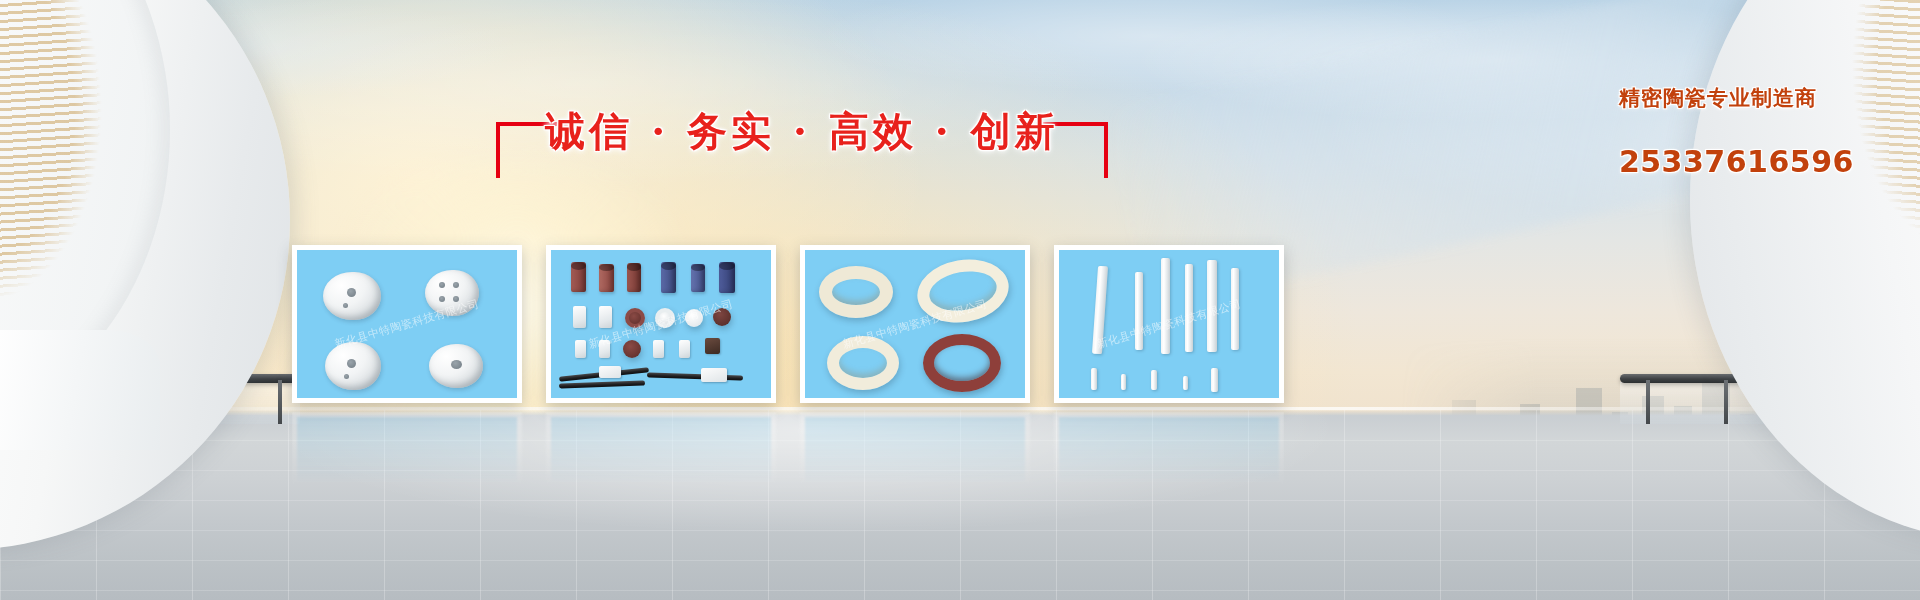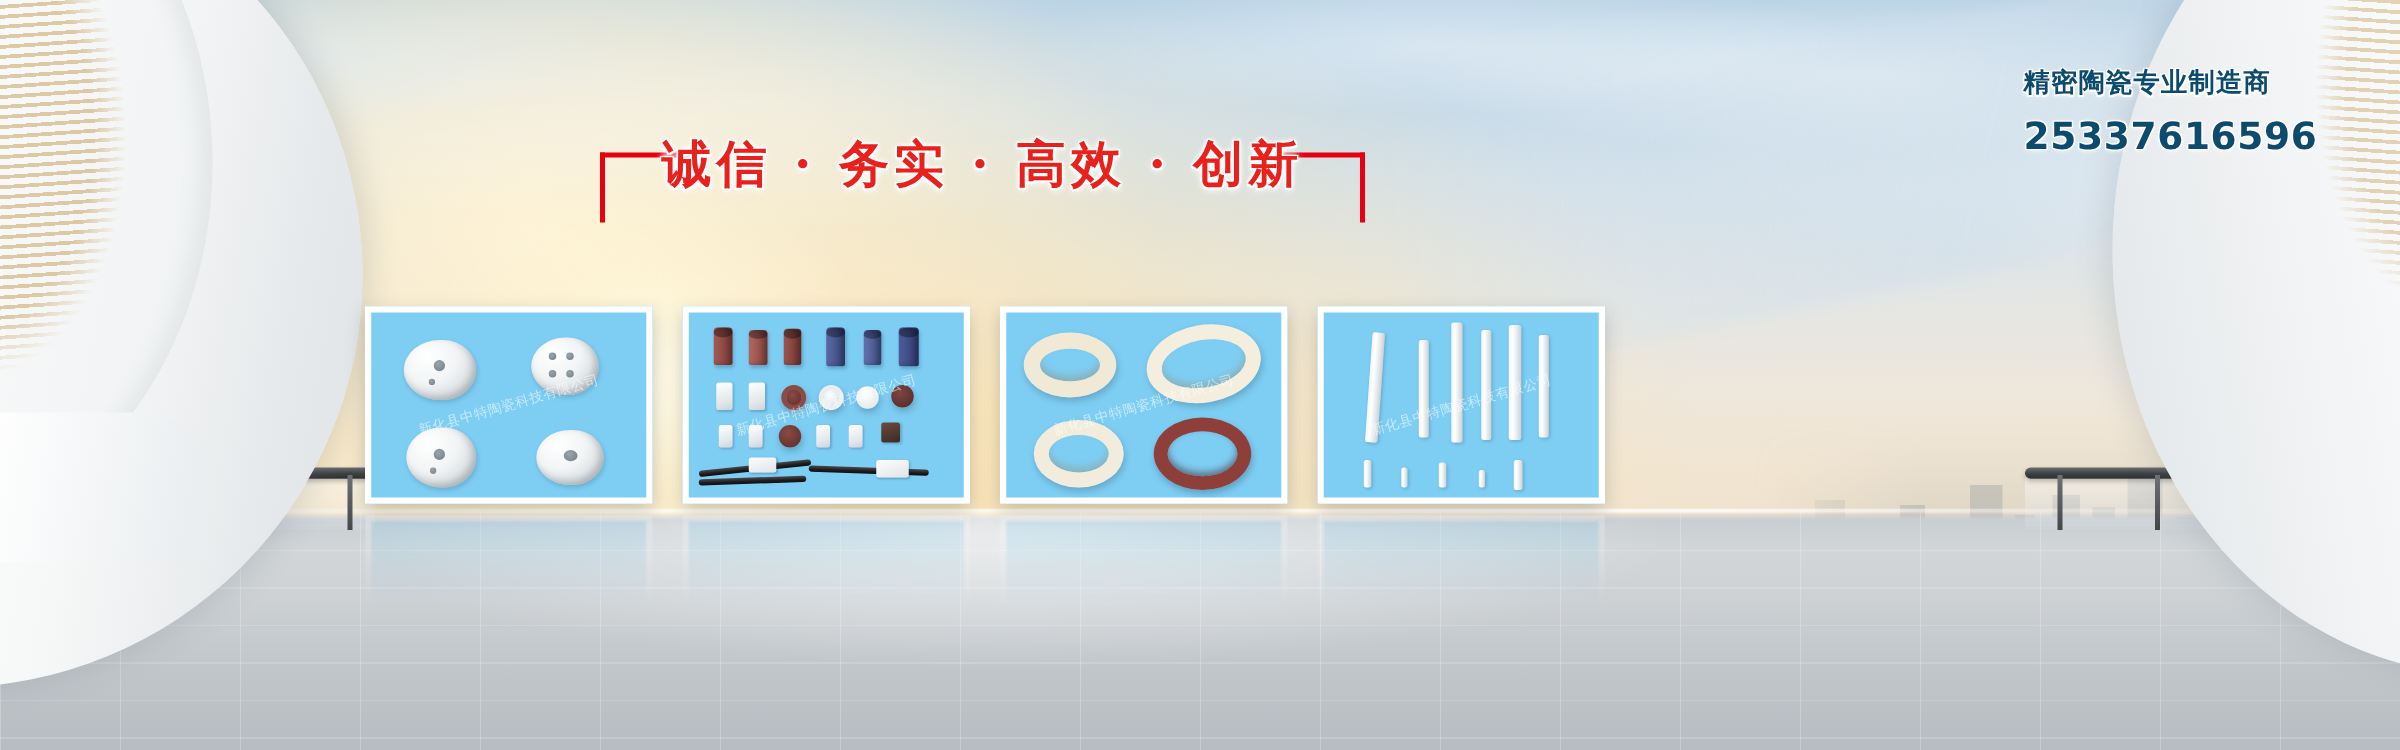--- a/index.html
+++ b/index.html
@@ -173,21 +173,21 @@
     border-radius:78% 0 0 78% / 50% 0 0 50%;
     background:repeating-linear-gradient(184deg,
       rgba(218,184,120,.0) 0 5px,
       rgba(202,162,92,.45) 5px 8px);
     -webkit-mask-image:radial-gradient(ellipse 140px 230px at 100% 50%, #000 62%, transparent 80%);
             mask-image:radial-gradient(ellipse 140px 230px at 100% 50%, #000 62%, transparent 80%);
   }
 
   
   .slogan{
-    position:absolute; left:480px; top:104px;
+    position:absolute; left:496px; top:104px;
     width:612px; height:92px;
   }
   .bracket{ position:absolute; }
   .bracket span{ position:absolute; background:#e60012; display:block; }
   .bk-tl{ left:0; top:18px; }
   .bk-tl .h{ left:0; top:0; width:72px; height:4px; }
   .bk-tl .v{ left:0; top:0; width:4px; height:56px; }
   .bk-br{ right:0; top:18px; }
   .bk-br .h{ right:0; top:0; width:72px; height:4px; }
   .bk-br .v{ right:0; top:0; width:4px; height:56px; }
@@ -215,25 +215,26 @@
 
   
   .contact{
     position:absolute; right:66px; top:52px;
     text-align:left;
     color:#e60012;
   }
   .contact .line{
     font-family:"DejaVu Sans", sans-serif;
     font-weight:700;
-    color:#0c4a6e;
+    color:#c2410c;
     text-shadow:
       0 0 2px #fff, 0 0 2px #fff, 1px 1px 0 #fff, -1px -1px 0 #fff,
       1px -1px 0 #fff, -1px 1px 0 #fff, 0 1px 4px rgba(255,255,255,.95);
     white-space:nowrap;
+    margin-top:32px;
   }
   .c-title{ font-size:21px; letter-spacing:1px; margin-bottom:12px; }
   .c-label{ font-size:21px; letter-spacing:1px; margin-bottom:4px; }
   .c-phone{ font-size:30px; letter-spacing:.5px; font-family:"Liberation Sans", sans-serif; }
 
   
   .panels{
     position:absolute; left:292px; top:245px;
     display:flex; gap:24px;
   }

